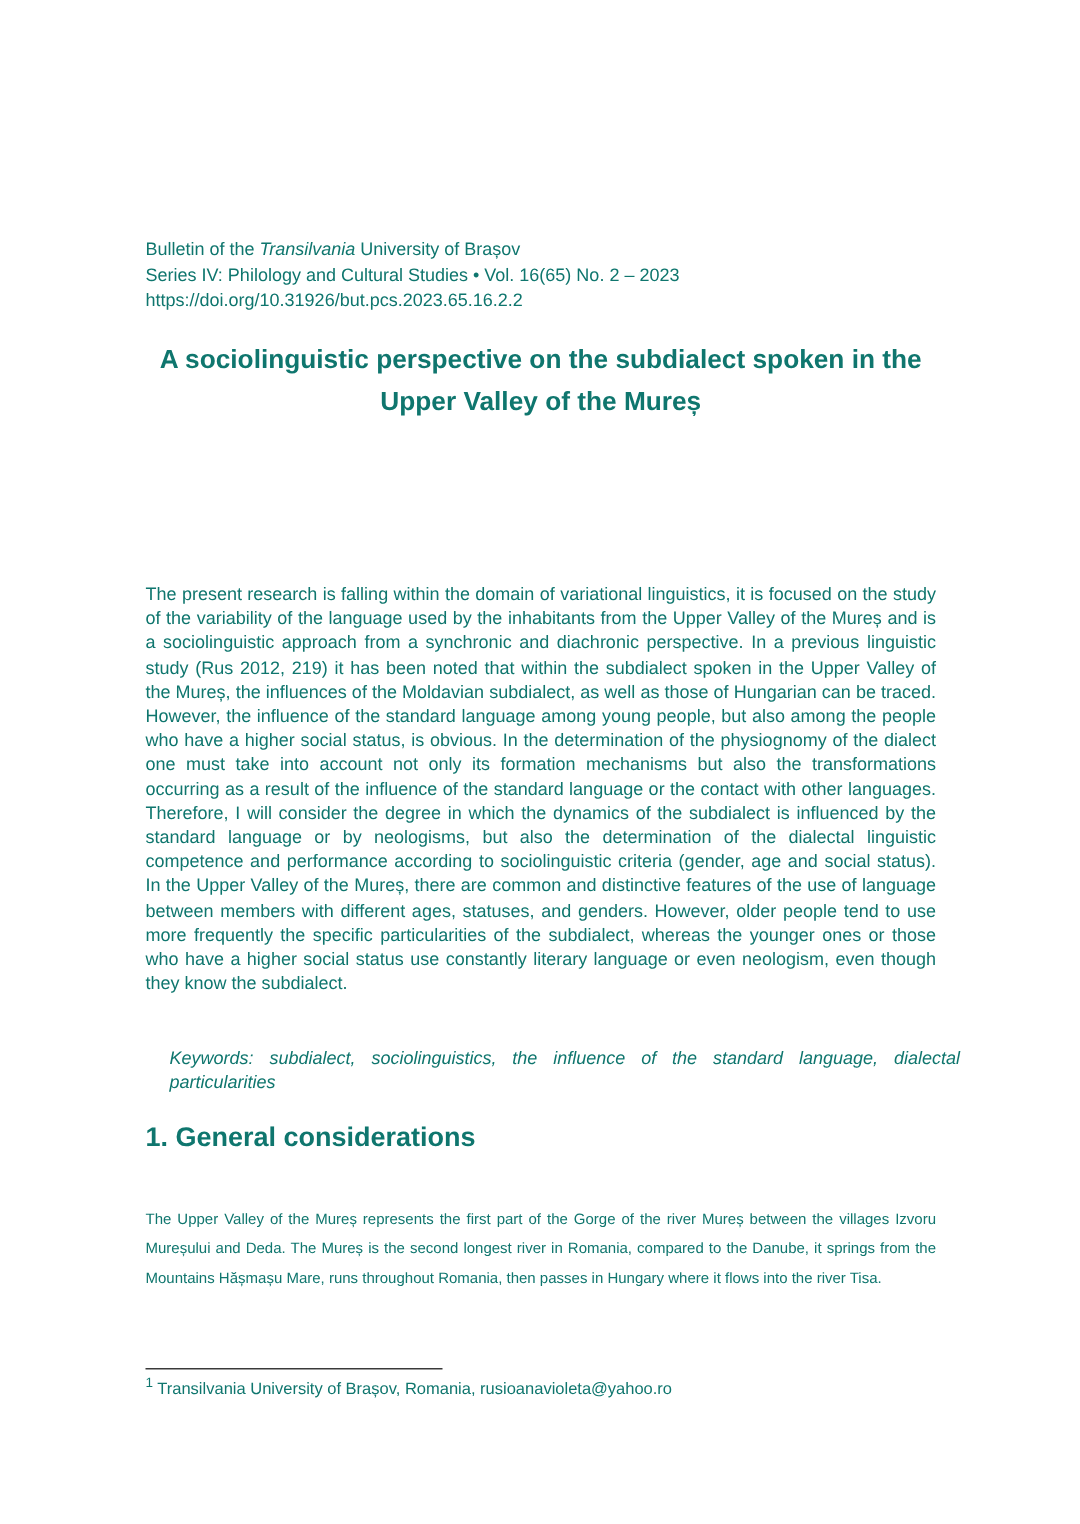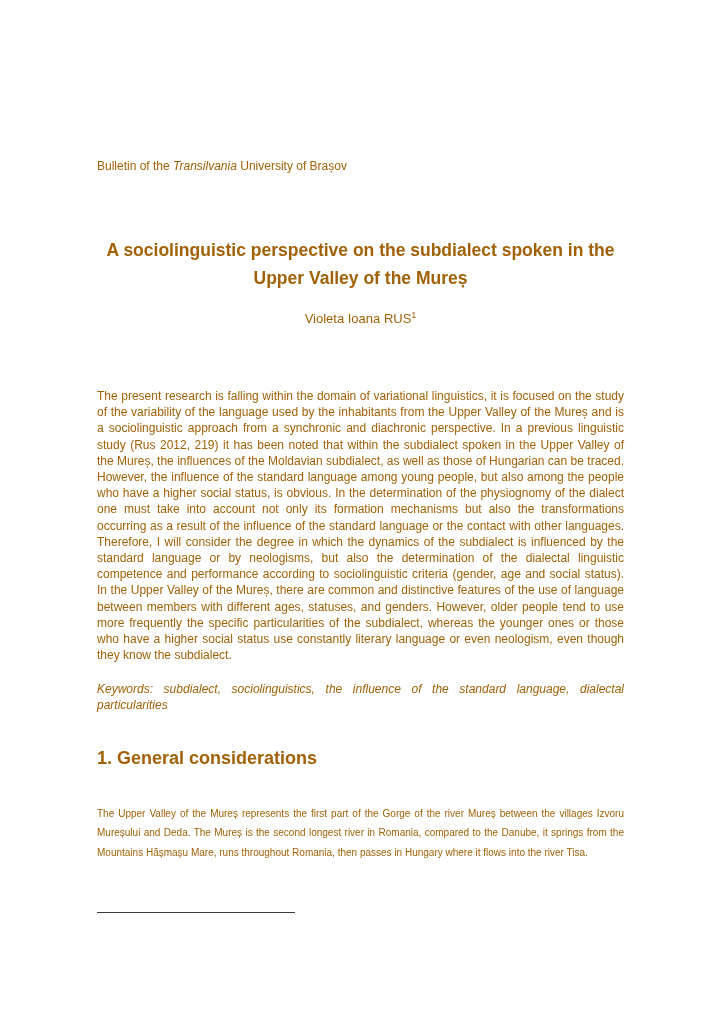--- a/index.html
+++ b/index.html
@@ -6,36 +6,36 @@
     margin: 0;
     padding: 0;
     background: #ffffff;
   }
   .page {
     position: relative;
     width: 720px;
     height: 1016px;
     background: #ffffff;
     font-family: "Liberation Sans", sans-serif;
-    color: #a16207;
+    color: #0f766e;
     overflow: hidden;
   }
   .content {
     position: absolute;
     left: 97px;
     width: 527px;
   }
   .journal-header {
     top: 158px;
     font-size: 12px;
     line-height: 17px;
     text-align: left;
   }
   .paper-title {
-    top: 236px;
+    top: 225px;
     font-size: 17.5px;
     font-weight: bold;
     line-height: 28px;
     text-align: center;
   }
   .author-line {
     top: 311px;
     font-size: 13px;
     text-align: center;
   }
@@ -84,32 +84,34 @@
   }
   .italic { font-style: italic; }
 </style>
 </head>
 <body>
 
 <div class="page">
 
   <div class="content journal-header" style="position: absolute;">
     <div><span>Bulletin of the </span><span class="italic">Transilvania</span><span> University of Brașov</span></div>
+    <div>Series IV: Philology and Cultural Studies • Vol. 16(65) No. 2 – 2023</div>
+    <div>https://doi.org/10.31926/but.pcs.2023.65.16.2.2</div>
   </div>
 
   <h1 class="content paper-title" style="margin:0; position:absolute;">A sociolinguistic perspective on the subdialect spoken in the Upper Valley of the Mureș</h1>
 
-  <div class="content author-line" style="position: absolute;"><span>Violeta Ioana RUS</span><sup>1</sup></div>
 
   <p class="content abstract" style="margin:0; position:absolute;">The present research is falling within the domain of variational linguistics, it is focused on the study of the variability of the language used by the inhabitants from the Upper Valley of the Mureș and is a sociolinguistic approach from a synchronic and diachronic perspective. In a previous linguistic study (Rus 2012, 219) it has been noted that within the subdialect spoken in the Upper Valley of the Mureș, the influences of the Moldavian subdialect, as well as those of Hungarian can be traced.  However, the influence of the standard language among young people, but also among the people who have a higher social status, is obvious. In the determination of the physiognomy of the dialect one must take into account not only its formation mechanisms but also the transformations occurring as a result of the influence of the standard language or the contact with other languages. Therefore, I will consider the degree in which the dynamics of the subdialect is influenced by the standard language or by neologisms, but also the determination of the dialectal linguistic competence and performance according to sociolinguistic criteria (gender, age and social status). In the Upper Valley of the Mureș, there are common and distinctive features of the use of language between members with different ages, statuses, and genders. However, older people tend to use more frequently the specific particularities of the subdialect, whereas the younger ones or those who have a higher social status use constantly literary language or even neologism, even though they know the subdialect.</p>
 
-  <p class="content keywords" style="margin:0; position:absolute;">Keywords: subdialect, sociolinguistics, the influence of the standard language, dialectal particularities</p>
+  <p class="content keywords" style="margin:16px; position:absolute;">Keywords: subdialect, sociolinguistics, the influence of the standard language, dialectal particularities</p>
 
   <div class="content section-headings" style="position: absolute;">
     <div>1. General considerations</div>
   </div>
 
   <p class="content body-paragraph" style="margin:0; position:absolute;">The Upper Valley of the Mureș represents the first part of the Gorge of the river Mureș between the villages Izvoru Mureșului and Deda. The Mureș is the second longest river in Romania, compared to the Danube, it springs from the Mountains Hășmașu Mare, runs throughout Romania, then passes in Hungary where it flows into the river Tisa.</p>
 
   <div class="footnote-rule"></div>
 
+  <div class="content footnote" style="position: absolute;"><sup>1</sup><span> Transilvania University of Brașov, Romania, rusioanavioleta@yahoo.ro</span></div>
 
 </div>
 
 </body></html>

